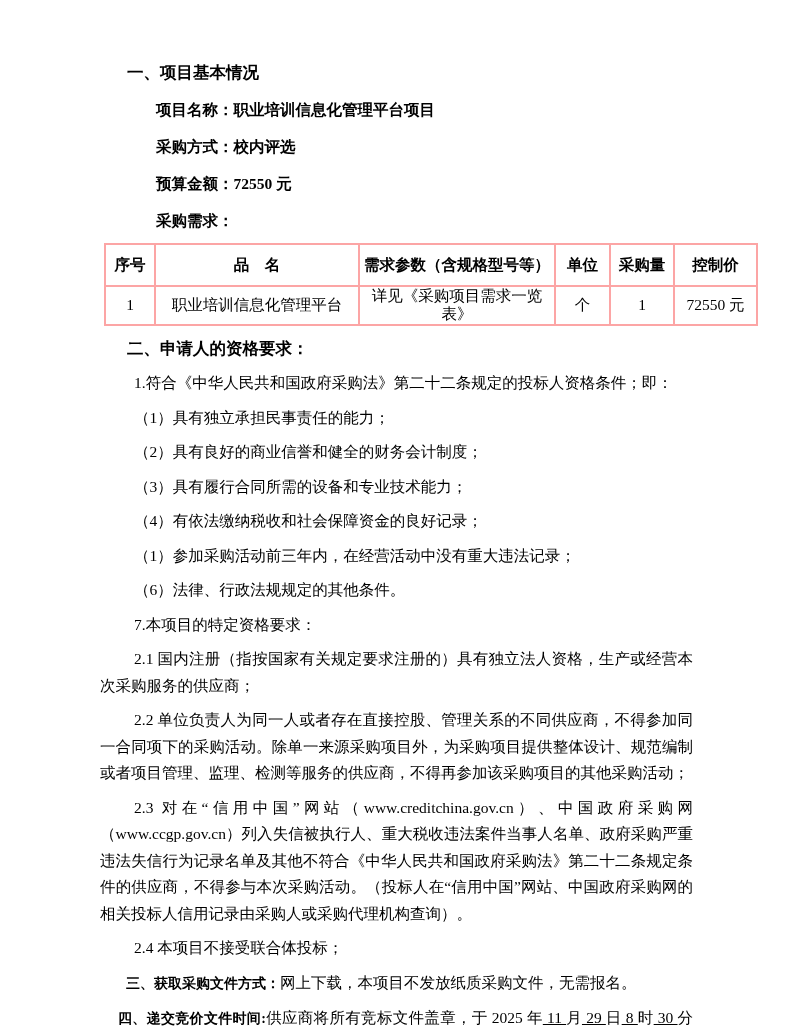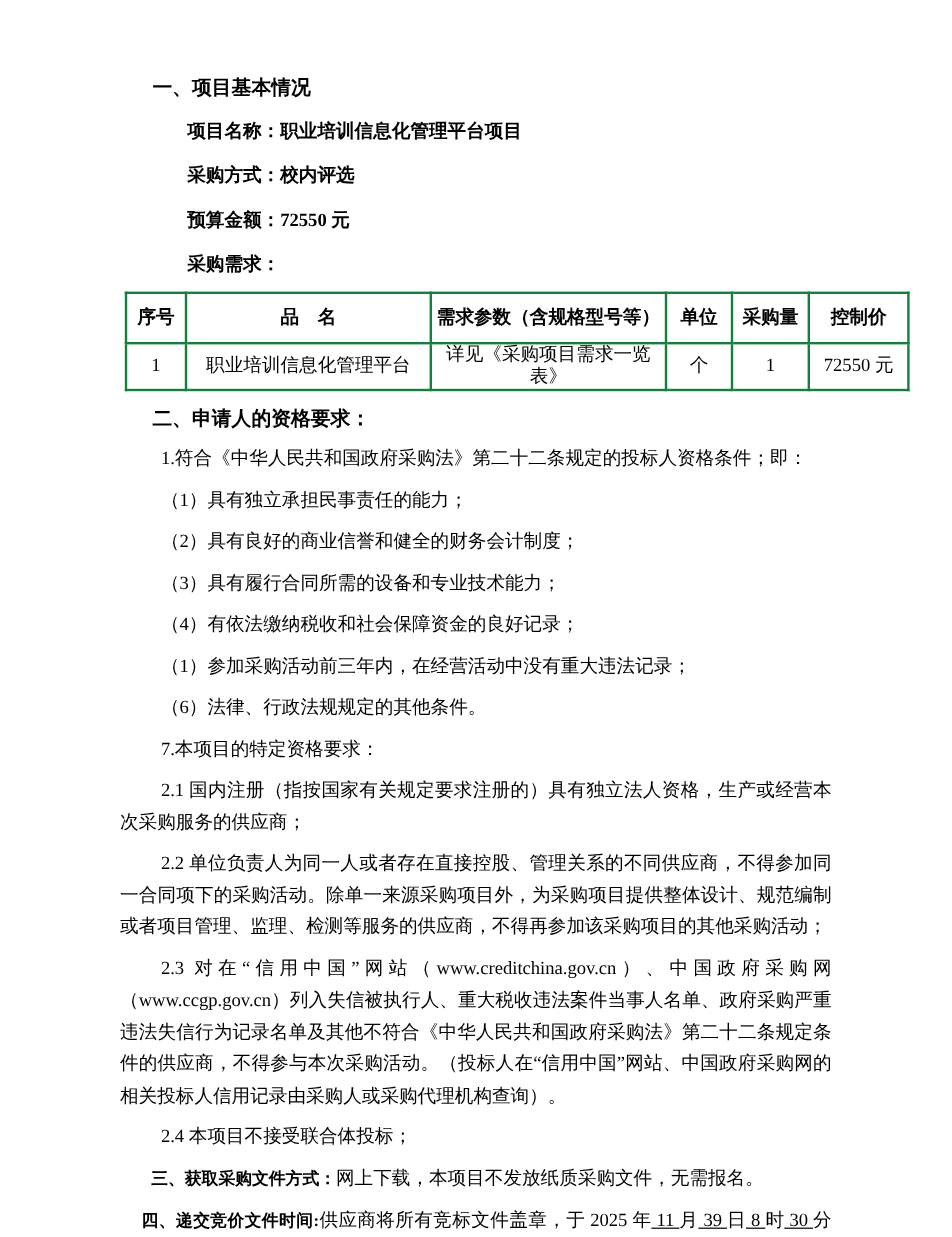--- a/index.html
+++ b/index.html
@@ -31,21 +31,21 @@
   .s1-items p { padding-left: 56px; text-align: left; }
 
   table.req {
     border-collapse: collapse;
     table-layout: fixed;
     width: 616px;
     margin: 3px 0 4px 12px;
     text-align: center;
   }
   table.req th, table.req td {
-    border: 2px solid #15803d;
+    border: 2px solid #fca5a5;
     padding: 0 2px;
     overflow: hidden;
   }
   table.req th {
     font-weight: bold;
     font-size: 15.5px;
     line-height: 19px;
     height: 40px;
   }
   table.req td {
@@ -116,17 +116,17 @@
   <p class="bp">（1）参加采购活动前三年内，在经营活动中没有重大违法记录；</p>
   <p class="bp">（6）法律、行政法规规定的其他条件。</p>
   <p class="bp">7.本项目的特定资格要求：</p>
   <p class="bp">2.1 国内注册（指按国家有关规定要求注册的）具有独立法人资格，生产或经营本次采购服务的供应商；</p>
   <p class="bp">2.2 单位负责人为同一人或者存在直接控股、管理关系的不同供应商，不得参加同一合同项下的采购活动。除单一来源采购项目外，为采购项目提供整体设计、规范编制或者项目管理、监理、检测等服务的供应商，不得再参加该采购项目的其他采购活动；</p>
   <p class="bp">2.3 对在“信用中国”网站（www.creditchina.gov.cn）、中国政府采购网（www.ccgp.gov.cn）列入失信被执行人、重大税收违法案件当事人名单、政府采购严重违法失信行为记录名单及其他不符合《中华人民共和国政府采购法》第二十二条规定条件的供应商，不得参与本次采购活动。（投标人在“信用中国”网站、中国政府采购网的相关投标人信用记录由采购人或采购代理机构查询）。</p>
   <p class="bp">2.4 本项目不接受联合体投标；</p>
 
   <p class="s3"><span class="lbl">三、获取采购文件方式：</span><span>网上下载，本项目不发放纸质采购文件，无需报名。</span></p>
 
-  <p class="s4"><span class="lbl">四、递交竞价文件时间:</span><span>供应商将所有竞标文件盖章，于 2025 年</span><span class="u"> 11 </span><span>月</span><span class="u"> 39 </span><span>日</span><span class="u"> 8 </span><span>时</span><span class="u"> 30 </span><span>分前送至南宁市卫生学校相思湖校区图书馆综合楼 16 楼 1607 会议室，竞标文件需提供正本 1 份、副本 2 份，装入档案袋密封并在骑缝处加盖单位公章，档案袋上注明项目名称、报名单位、联系人、联系方式。</span></p>
+  <p class="s4"><span class="lbl">四、递交竞价文件时间:</span><span>供应商将所有竞标文件盖章，于 2025 年</span><span class="u"> 11 </span><span>月</span><span class="u"> 29 </span><span>日</span><span class="u"> 8 </span><span>时</span><span class="u"> 30 </span><span>分前送至南宁市卫生学校相思湖校区图书馆综合楼 16 楼 1607 会议室，竞标文件需提供正本 1 份、副本 2 份，装入档案袋密封并在骑缝处加盖单位公章，档案袋上注明项目名称、报名单位、联系人、联系方式。</span></p>
 
   <p class="s5 pre"><span class="lbl">五、咨询电话：</span><span>0771-3939372  杨老师</span></p>
 
 </div>
 
 </body></html>

